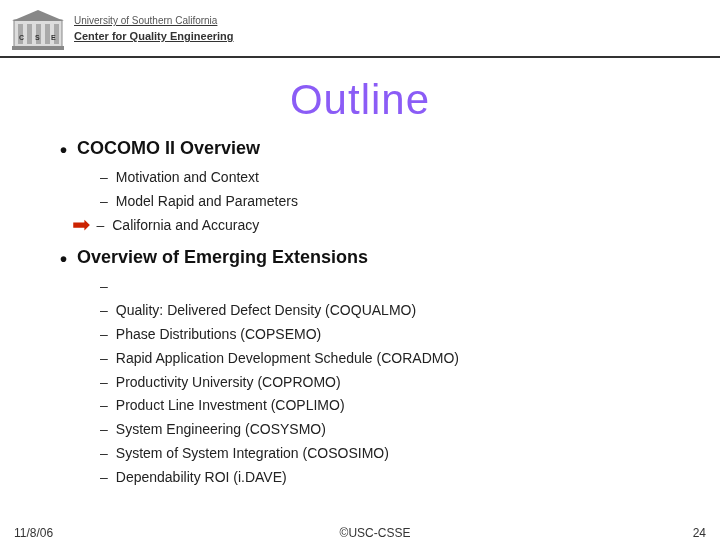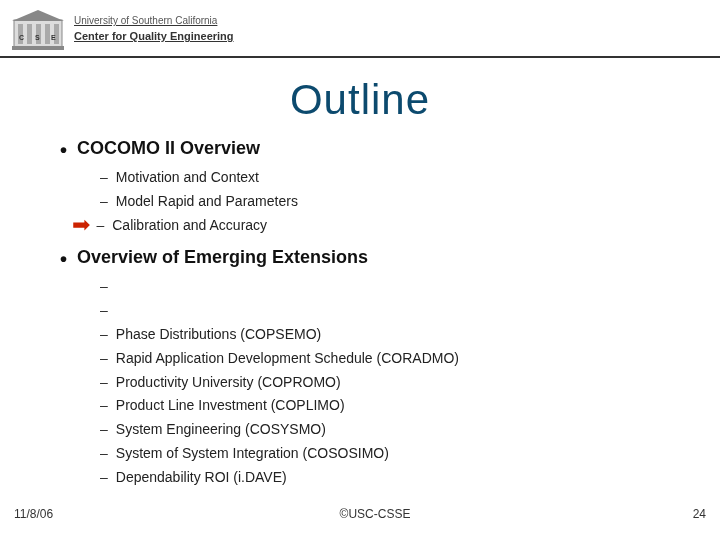--- a/index.html
+++ b/index.html
@@ -47,21 +47,21 @@
 
     
     #title-section {
       text-align: center;
       padding: 18px 0 14px 0;
     }
 
     #title-section h1 {
       font-size: 42px;
       font-weight: normal;
-      color: #0c4a6e;
+      color: #8b5cf6;
       letter-spacing: 1px;
     }
 
     
     #content {
       padding: 0 60px;
     }
 
     .bullet-section {
       margin-bottom: 10px;
@@ -109,21 +109,21 @@
     .arrow-indicator {
       color: #cc2200;
       font-size: 22px;
       margin-right: 6px;
       line-height: 1;
     }
 
     
     #footer {
       position: absolute;
-      bottom: 19px;
+      bottom: 0;
       left: 0;
       right: 0;
       display: flex;
       justify-content: space-between;
       align-items: center;
       padding: 0 14px;
       font-size: 12px;
       color: #333;
     }
 
@@ -182,36 +182,37 @@
         <span class="dash">–</span>
         <span>Motivation and Context</span>
       </div>
       <div class="sub-item">
         <span class="dash">–</span>
         <span>Model Rapid and Parameters</span>
       </div>
       <div class="sub-item arrow-row">
         <span class="arrow-indicator">➡</span>
         <span class="dash">–</span>
-        <span>Calibration and Accuracy</span>
+        <span>California and Accuracy</span>
       </div>
     </div>
   </div>
 
   <div class="bullet-section">
     <div class="main-bullet">
       <span class="bullet-dot">•</span>
       <span>Overview of Emerging Extensions</span>
     </div>
     <div class="sub-items">
       <div class="sub-item">
         <span class="dash">–</span>
       </div>
       <div class="sub-item">
         <span class="dash">–</span>
+        <span>Quality: Delivered Defect Density (COQUALMO)</span>
       </div>
       <div class="sub-item">
         <span class="dash">–</span>
         <span>Phase Distributions (COPSEMO)</span>
       </div>
       <div class="sub-item">
         <span class="dash">–</span>
         <span>Rapid Application Development Schedule (CORADMO)</span>
       </div>
       <div class="sub-item">

